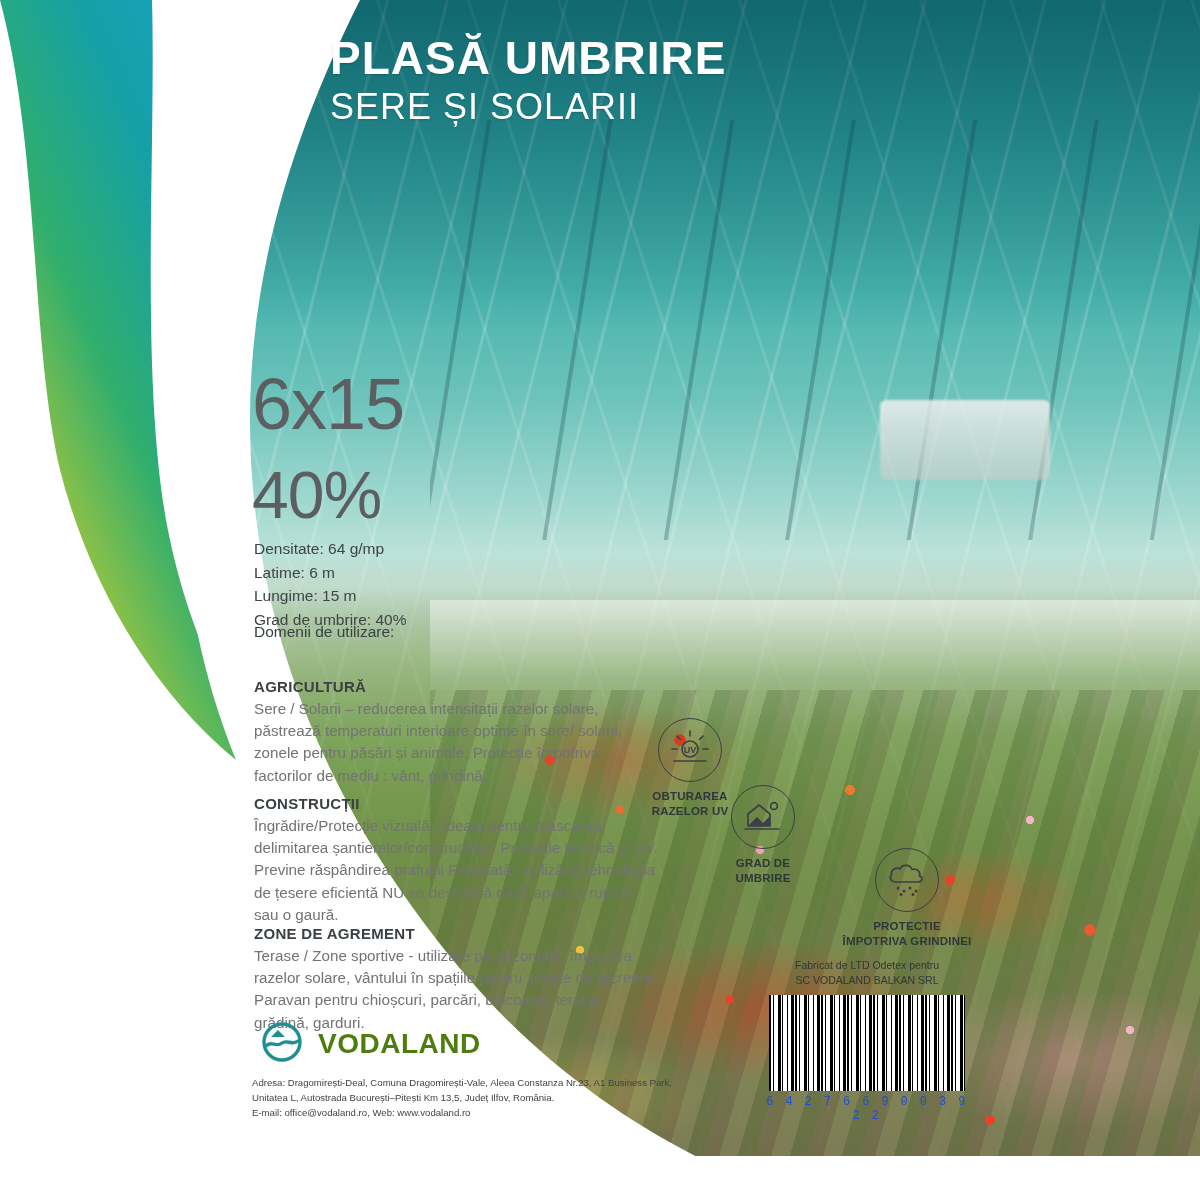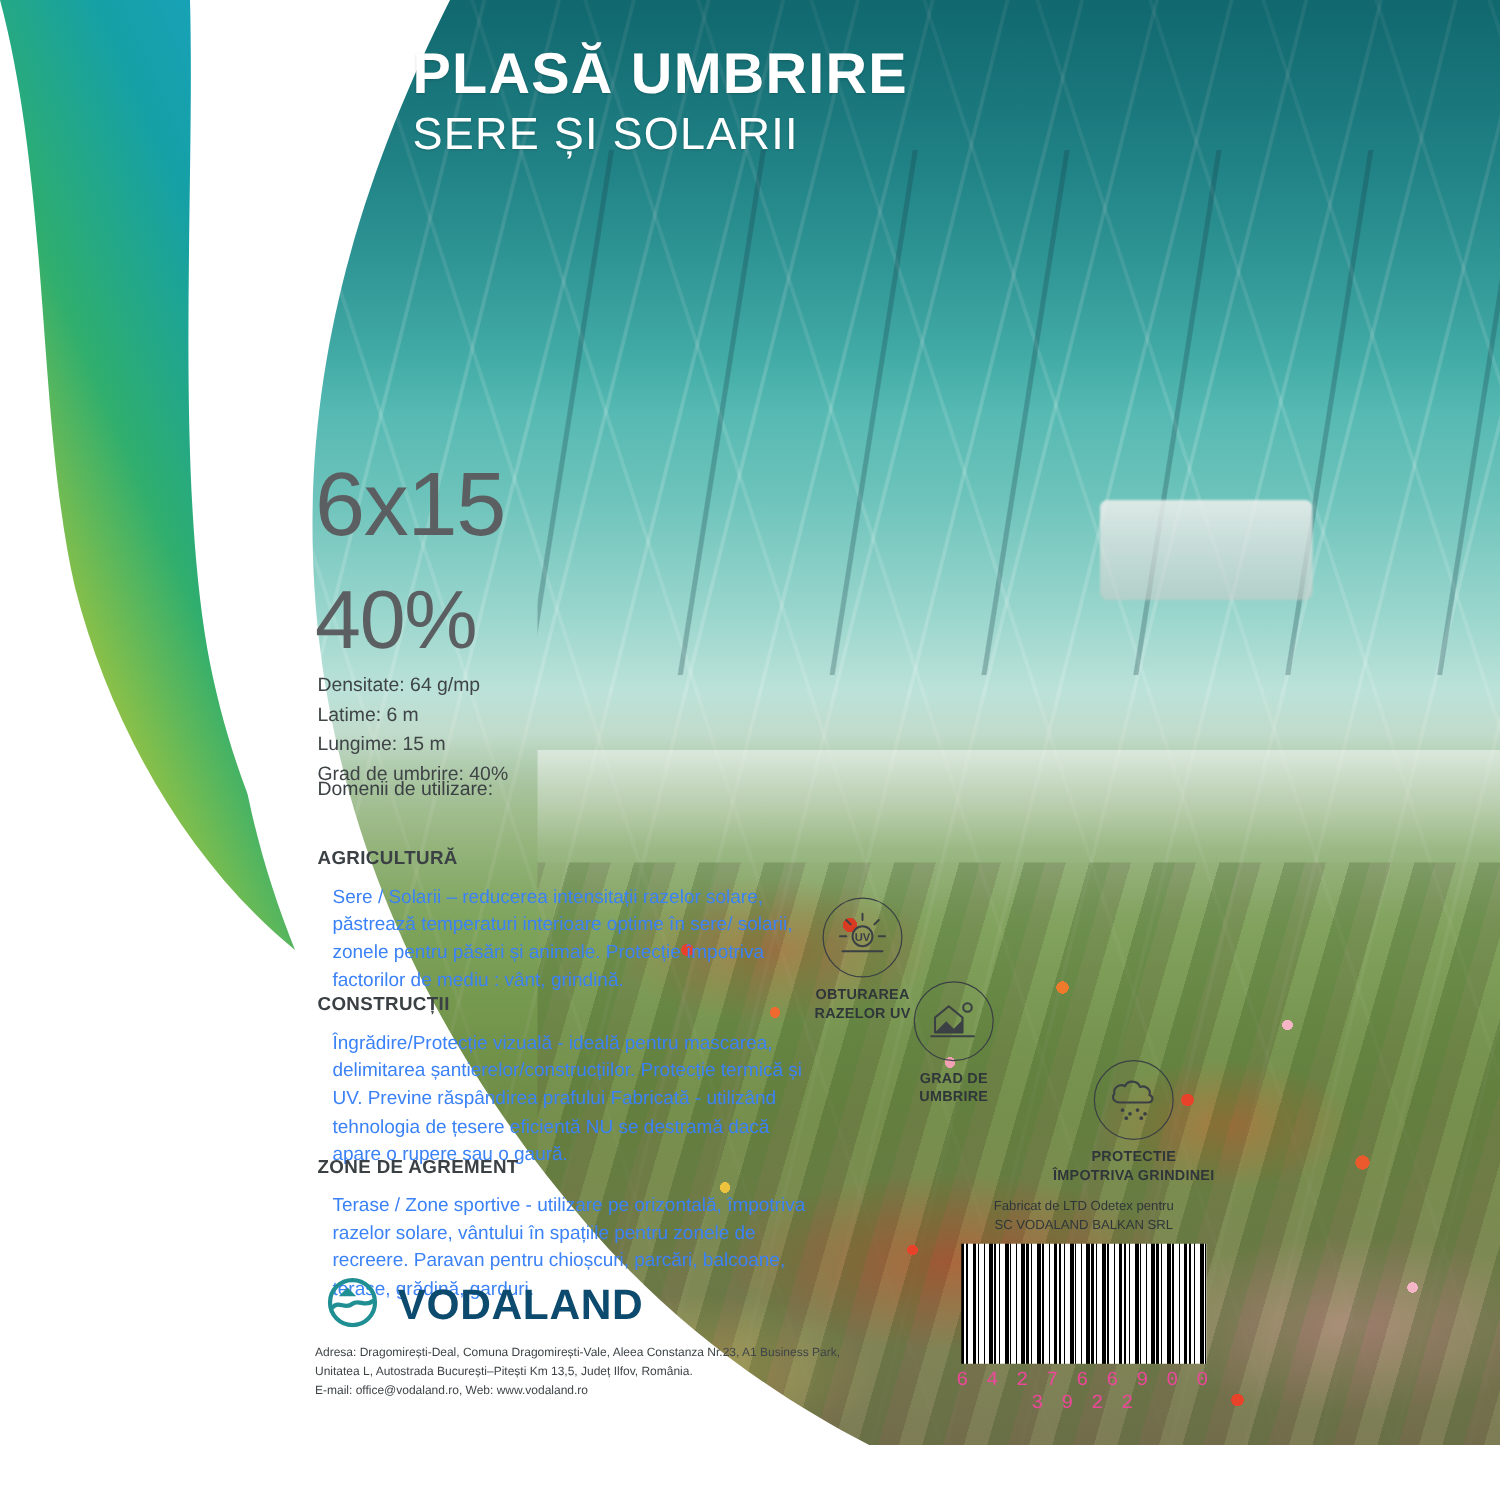--- a/index.html
+++ b/index.html
@@ -208,42 +208,42 @@
     width: 405px;
   }
   .section h3 {
     margin: 17px 0 3px 0;
     font-size: 15px;
     font-weight: 700;
     color: #3a4043;
     letter-spacing: .3px;
   }
   .section p {
-    margin: 12px;
+    margin: 0;
     font-size: 15.2px;
     line-height: 1.46;
-    color: #3b82f6;
+    color: #737373;
   }
   #sec-agricultura { top: 661px; }
   #sec-constructii { top: 778px; }
   #sec-agrement   { top: 908px; }
 
   
   .logo {
     position: absolute;
     left: 258px;
     top: 1022px;
     display: flex;
     align-items: center;
     gap: 12px;
   }
   .logo-text {
-    font-size: 34px;
+    font-size: 28px;
     font-weight: 700;
-    color: #0c4a6e;
+    color: #4d7c0f;
     letter-spacing: .5px;
   }
   .address {
     position: absolute;
     left: 252px;
     top: 1076px;
     width: 420px;
     font-size: 9.6px;
     line-height: 1.55;
     color: #3f4447;
@@ -295,23 +295,23 @@
     height: 96px;
     margin: 0 auto;
     background: repeating-linear-gradient(90deg,
       #000 0 2px, #fff 2px 4px, #000 4px 5px, #fff 5px 9px,
       #000 9px 12px, #fff 12px 13px, #000 13px 14px, #fff 14px 18px,
       #000 18px 19px, #fff 19px 22px, #000 22px 25px, #fff 25px 26px);
   }
   .barcode-number {
     margin-top: 4px;
     font-family: "Liberation Mono", monospace;
-    font-size: 16px;
+    font-size: 12px;
     letter-spacing: 2.4px;
-    color: #ec4899;
+    color: #1d4ed8;
   }
 </style>
 </head>
 <body>
 
 <div id="page">
 
   <div class="photo-wrap">
     <div class="photo"></div>
     <div class="photo-dark-roof"></div>

